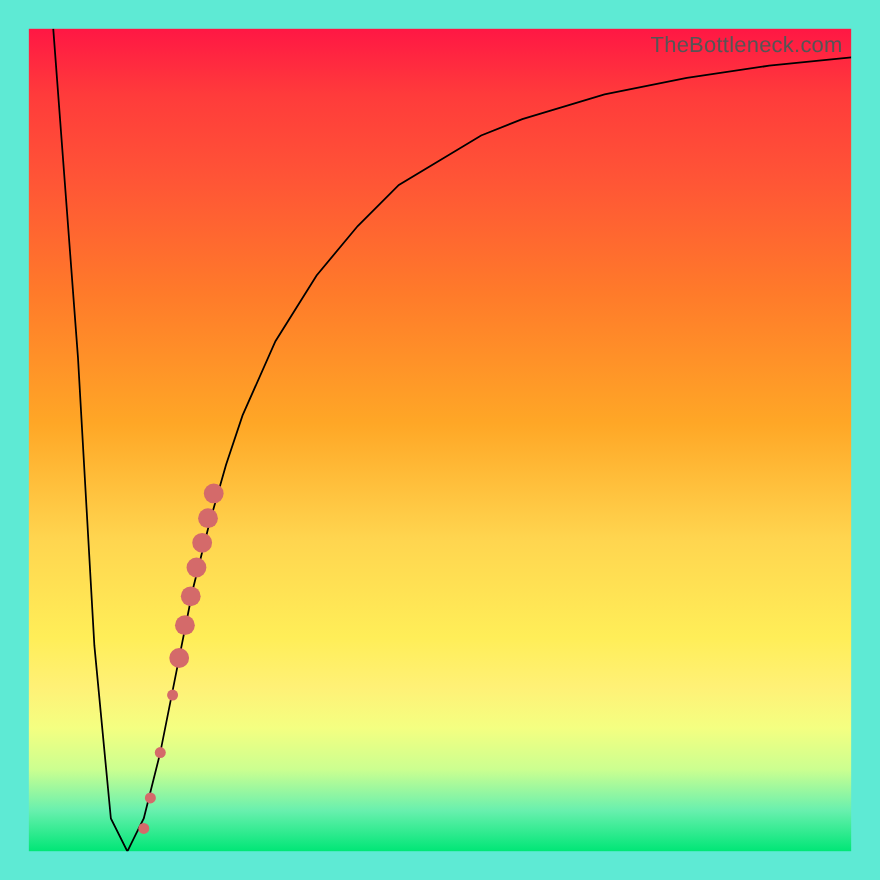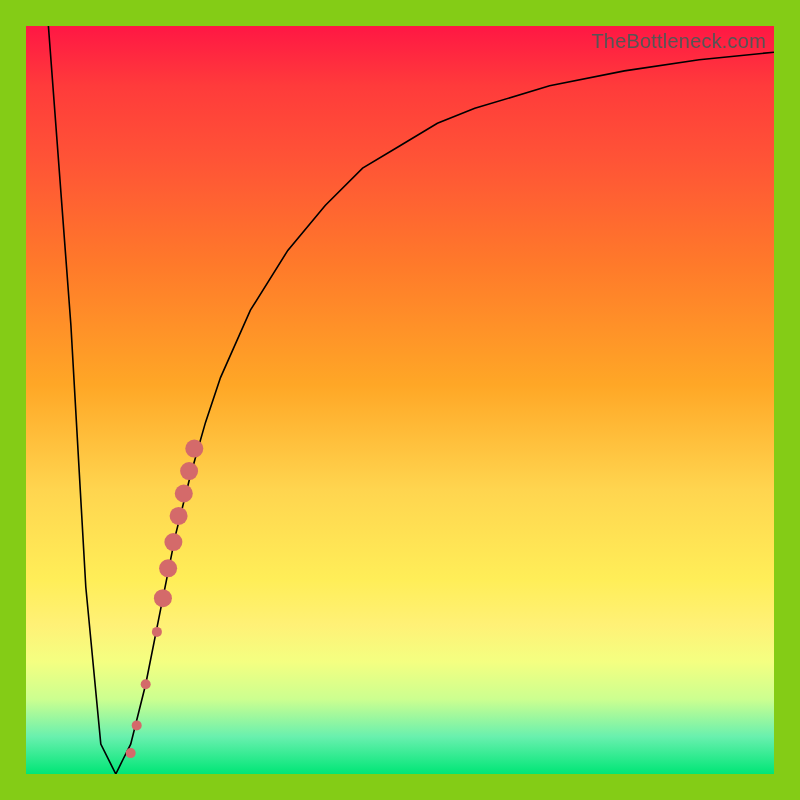--- a/index.html
+++ b/index.html
@@ -8,21 +8,21 @@
     width: 800px;
     height: 800px;
     overflow: hidden;
     background: #000;
     font-family: Arial, Helvetica, sans-serif;
   }
   .frame {
     position: relative;
     width: 800px;
     height: 800px;
-    background: #84cc16;
+    background: #5eead4;
   }
   .plot-area {
     position: absolute;
     left: 26px;
     top: 26px;
     width: 748px;
     height: 748px;
     overflow: hidden;
   }
   .gradient-bg {

